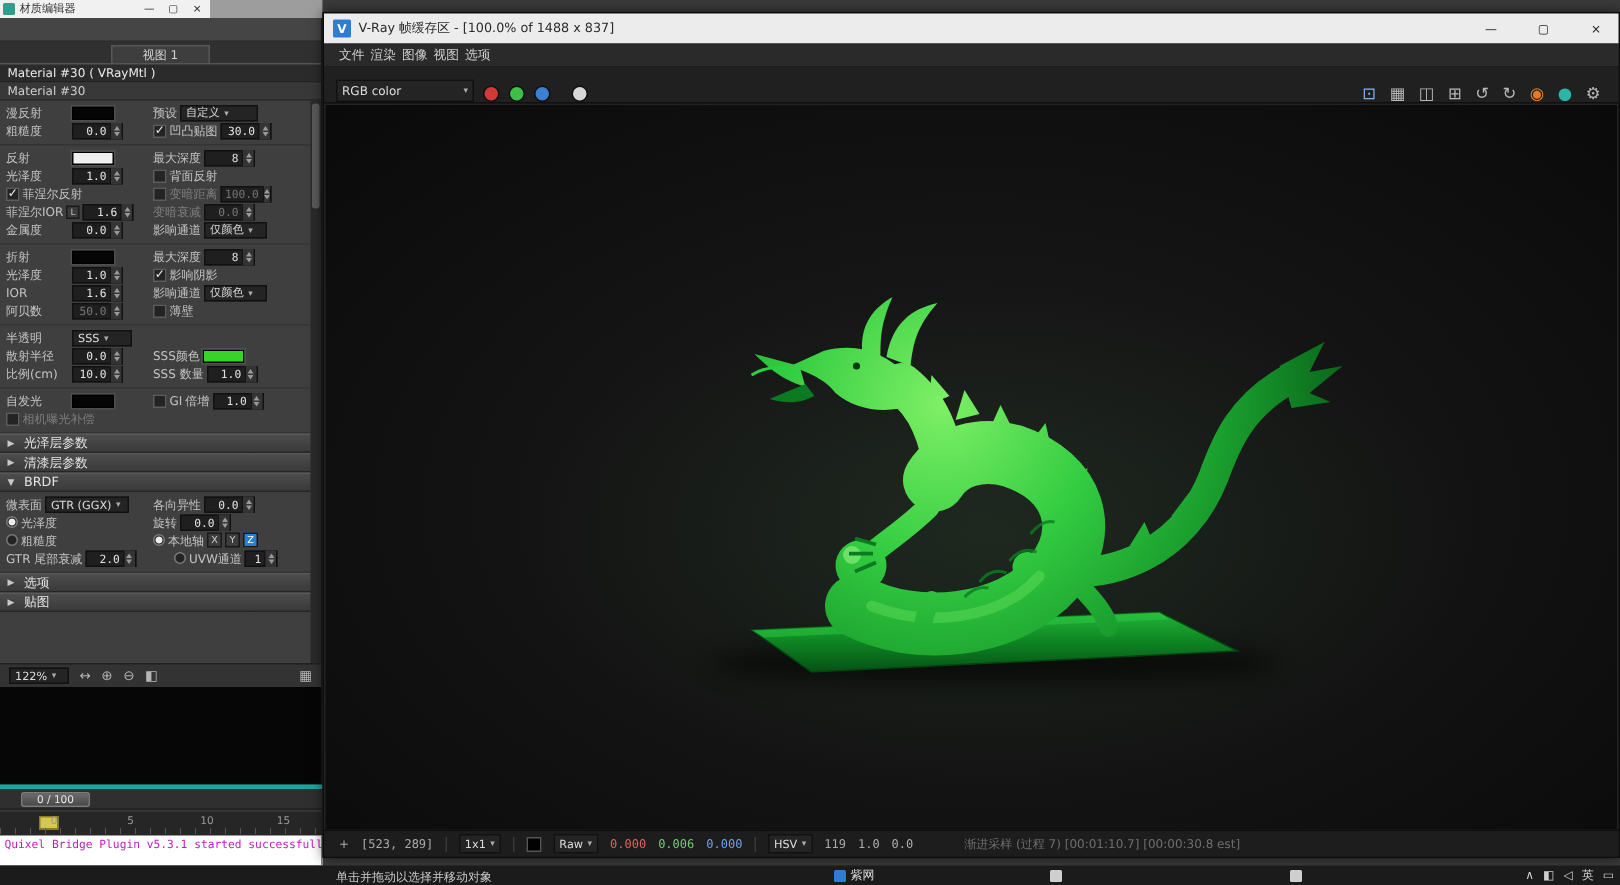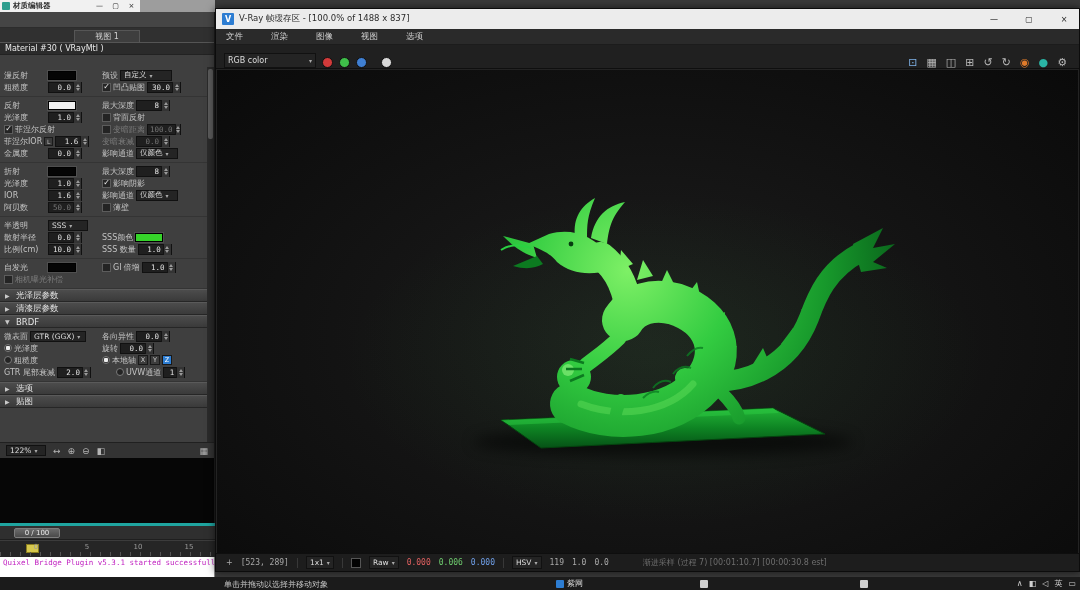--- a/index.html
+++ b/index.html
@@ -6,21 +6,21 @@
   html,body { background:#222; }
   #stage {
     position:relative; width:1080px; height:590px; overflow:hidden;
     background:#3a3a3a; font-family:"DejaVu Sans","Liberation Sans",sans-serif;
     color:#ccc; font-size:9px; -webkit-font-smoothing:antialiased;
   }
   
   #me-window { position:absolute; left:0; top:0; width:215px; height:458px; background:#3f3f3f; border-right:1px solid #1d1d1d; }
   #me-titlebar { position:absolute; left:0; top:0; width:140px; height:12px; background:#f1f1f1; display:flex; align-items:center; padding:0 2px; gap:3px; }
   #me-titlebar .appico { width:8px; height:8px; background:#2e9e8f; border-radius:1px; }
-  #me-titlebar .ttl { font-size:7.5px; color:#333; flex:1; overflow:hidden; white-space:nowrap;font-weight:bold; }
+  #me-titlebar .ttl { font-size:7.5px; color:#333; flex:1; overflow:hidden; white-space:nowrap; }
   #me-titlebar .wbtn { width:13px; text-align:center; font-size:7px; color:#222; cursor:default; }
   #me-titlebar-gap { position:absolute; left:140px; top:0; width:75px; height:12px; background:#9d9d9d; }
   #me-toolbar { position:absolute; left:0; top:12px; right:0; height:16px; background:#454545; border-bottom:1px solid #2c2c2c; }
   #me-tabrow { position:absolute; left:0; top:28px; right:0; height:14px; background:#303030; display:flex; justify-content:center; }
   #me-tabrow .tab { margin-top:2px; background:#3e3e3e; border:1px solid #565656; border-bottom:none; padding:0 20px; font-size:8px; color:#d0d0d0; display:flex; align-items:center; }
   #mtl-header { position:absolute; left:0; top:42px; right:0; height:13px; background:#2b2b2b; border-top:1px solid #555; border-bottom:1px solid #222; display:flex; align-items:center; padding:0 5px; font-size:8px; color:#eaeaea; }
   #mtl-name { position:absolute; left:0; top:55px; right:0; height:12px; background:#383838; border-bottom:1px solid #2a2a2a; display:flex; align-items:center; padding:0 5px; font-size:8px; color:#cfcfcf; }
   #params { position:absolute; left:0; top:67px; right:7px; bottom:16px; overflow:hidden; }
   #params-scroll { position:absolute; right:0; top:67px; width:7px; bottom:16px; background:#2a2a2a; }
   #params-scroll .thumb { position:absolute; left:1px; right:1px; top:2px; height:70px; background:#5a5a5a; border-radius:2px; }
@@ -72,21 +72,21 @@
   #tb-app1 .t { font-size:8px; color:#ddd; }
   .tb-appico { position:absolute; top:3px; width:8px; height:8px; background:#cfcfcf; border-radius:1px; }
   #tb-right { position:absolute; right:4px; top:0; height:13px; display:flex; align-items:center; gap:6px; }
   #tb-right .g { font-size:8px; color:#cfcfcf; }
   
   #vfb { position:absolute; left:215px; top:8px; width:865px; height:564px; background:#232323; border:1px solid #0c0c0c; box-shadow:0 0 8px rgba(0,0,0,0.6); }
   #vfb-titlebar { height:20px; background:#ececec; display:flex; align-items:center; padding-left:6px; gap:5px; }
   #vfb-titlebar .logo { width:12px; height:12px; background:#2d7dd2; color:#fff; font-size:8px; font-weight:bold; display:flex; align-items:center; justify-content:center; border-radius:1px; }
   #vfb-titlebar .ttl { font-size:8.5px; color:#2a2a2a; flex:1; white-space:nowrap; overflow:hidden; }
   #vfb-titlebar .wbtn { width:30px; height:20px; display:flex; align-items:center; justify-content:center; font-size:8px; color:#222; cursor:default; }
-  #vfb-menubar { height:16px; background:#2a2a2a; display:flex; align-items:center; gap:28px; padding:0 10px; font-size:8.5px; color:#cfcfcf; border-bottom:1px solid #1c1c1c; }
+  #vfb-menubar { height:16px; background:#2a2a2a; display:flex; align-items:center; gap:4px; padding:0 10px; font-size:8.5px; color:#cfcfcf; border-bottom:1px solid #1c1c1c; }
   #vfb-toolbar { height:24px; background:#202020; border-bottom:1px solid #0f0f0f; display:flex; align-items:flex-end; padding:0 8px; gap:6px; }
   #vfb-toolbar .dd { height:15px; width:92px; font-size:8px; }
   .chdot { width:11px; height:11px; border-radius:50%; border:1px solid #111; flex:none; }
   .chdot.r { background:#d23a3a; } .chdot.g { background:#3fbf4a; } .chdot.b { background:#3f7fd2; } .chdot.a { background:#d8d8d8; margin-left:8px; }
   #vfb-tools { margin-left:auto; display:flex; align-items:center; gap:9px; padding-right:4px; }
   #vfb-tools .ti { font-size:11px; color:#b8b8b8; line-height:1; }
   #vfb-tools .ti.save { color:#7fb2e8; }
   #vfb-tools .ti.render { color:#e07b2a; }
   #vfb-tools .ti.inter { color:#2ab5a5; }
   #vfb-canvas { position:absolute; left:1px; right:1px; top:61px; bottom:18px; overflow:hidden;
@@ -115,20 +115,21 @@
       <span class="wbtn">—</span>
       <span class="wbtn">▢</span>
       <span class="wbtn">×</span>
     </div>
     <div id="me-titlebar-gap"></div>
     <div id="me-toolbar"></div>
     <div id="me-tabrow">
       <span class="tab">视图 1</span>
     </div>
     <div id="mtl-header">Material #30 ( VRayMtl )</div>
+    <div id="mtl-name">Material #30</div>
 
     <div id="params">
 
 
       <div class="grp">
         <div class="row">
           <span class="left">
             <span class="lbl c1">漫反射</span>
             <span class="sw sw-black"></span>
           </span>

